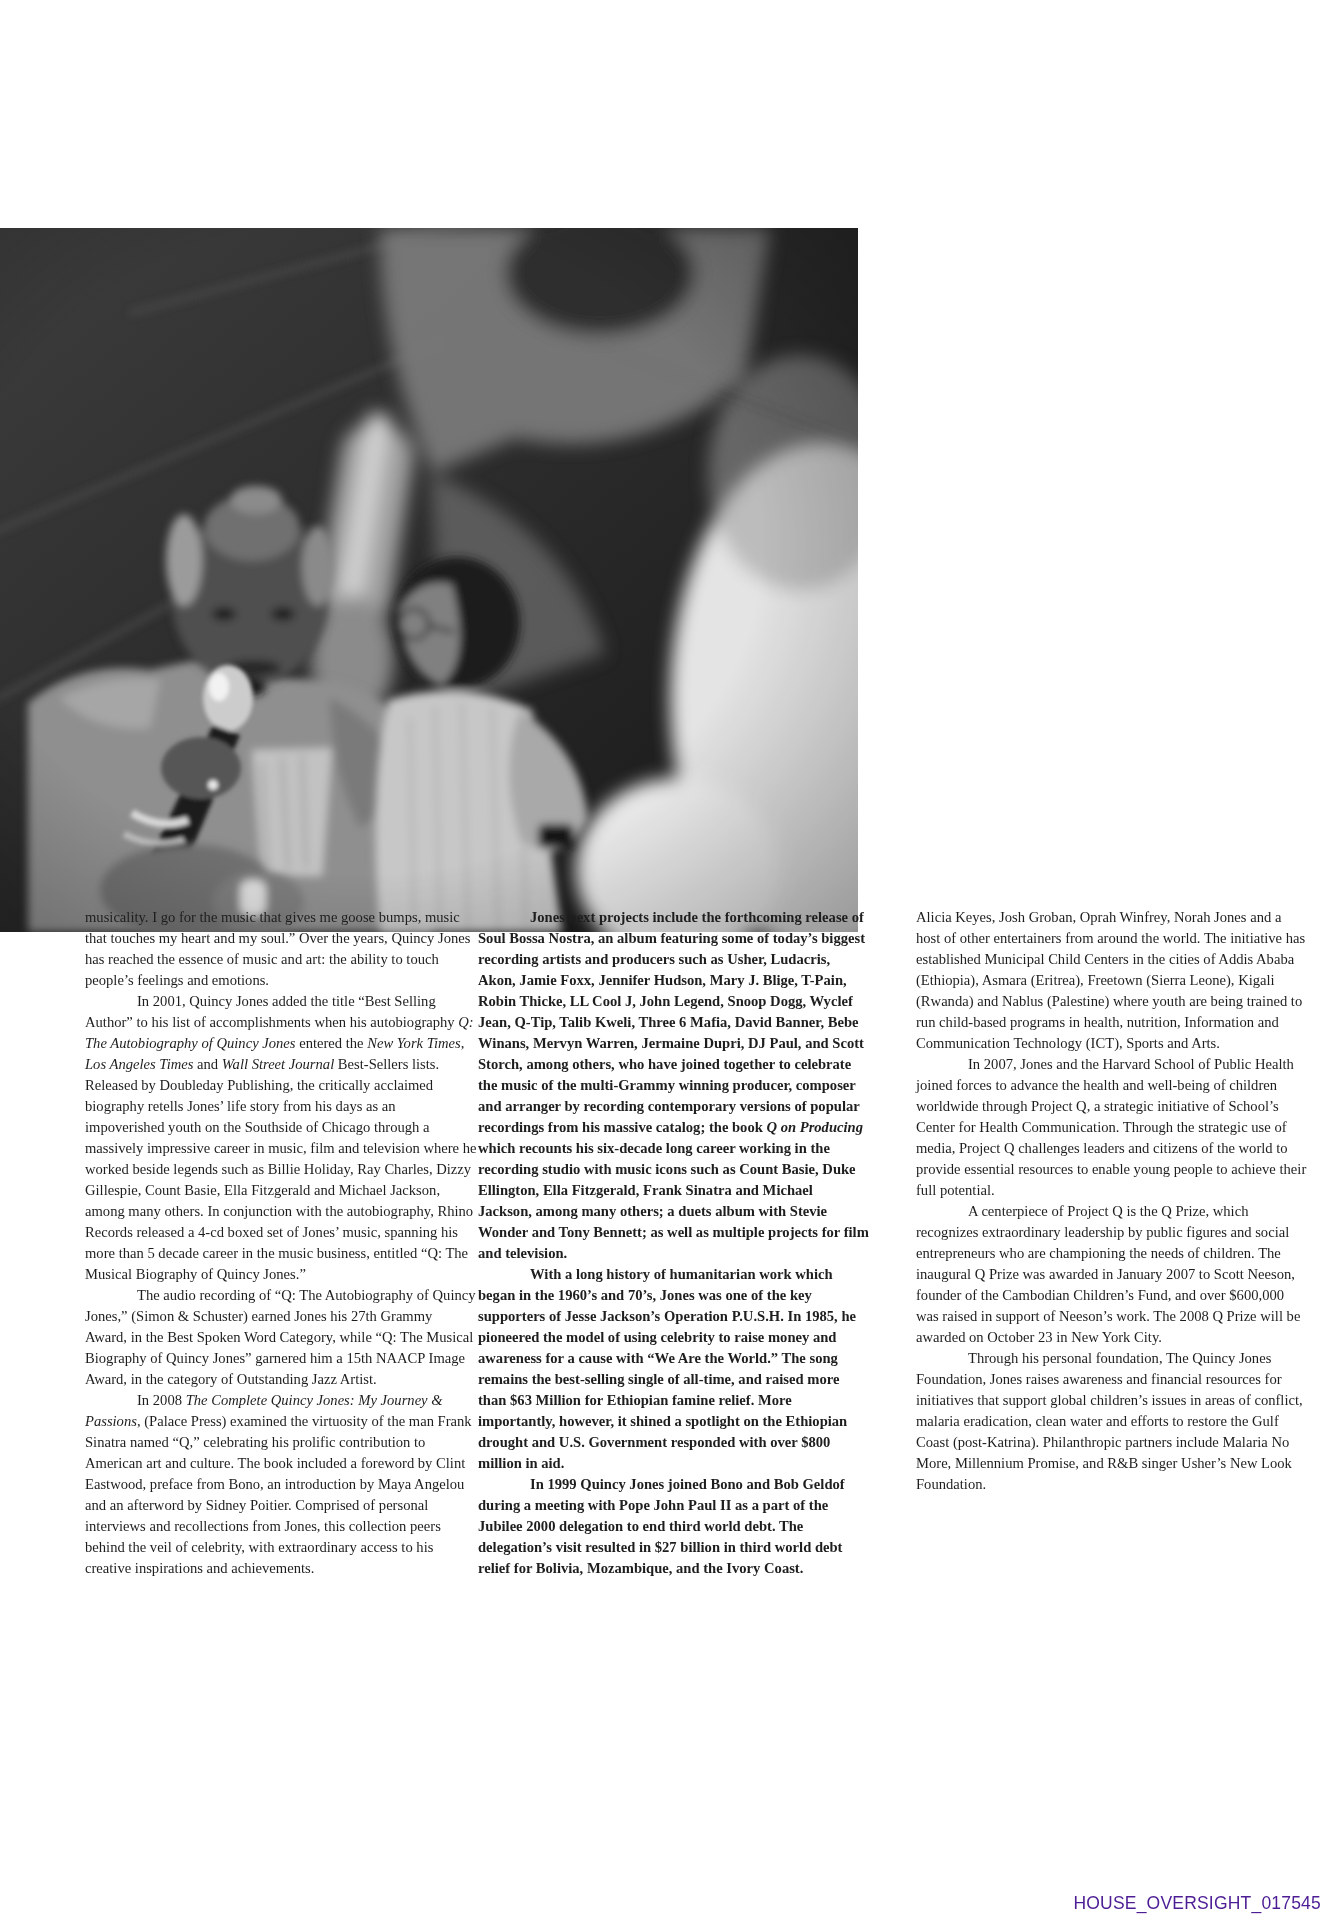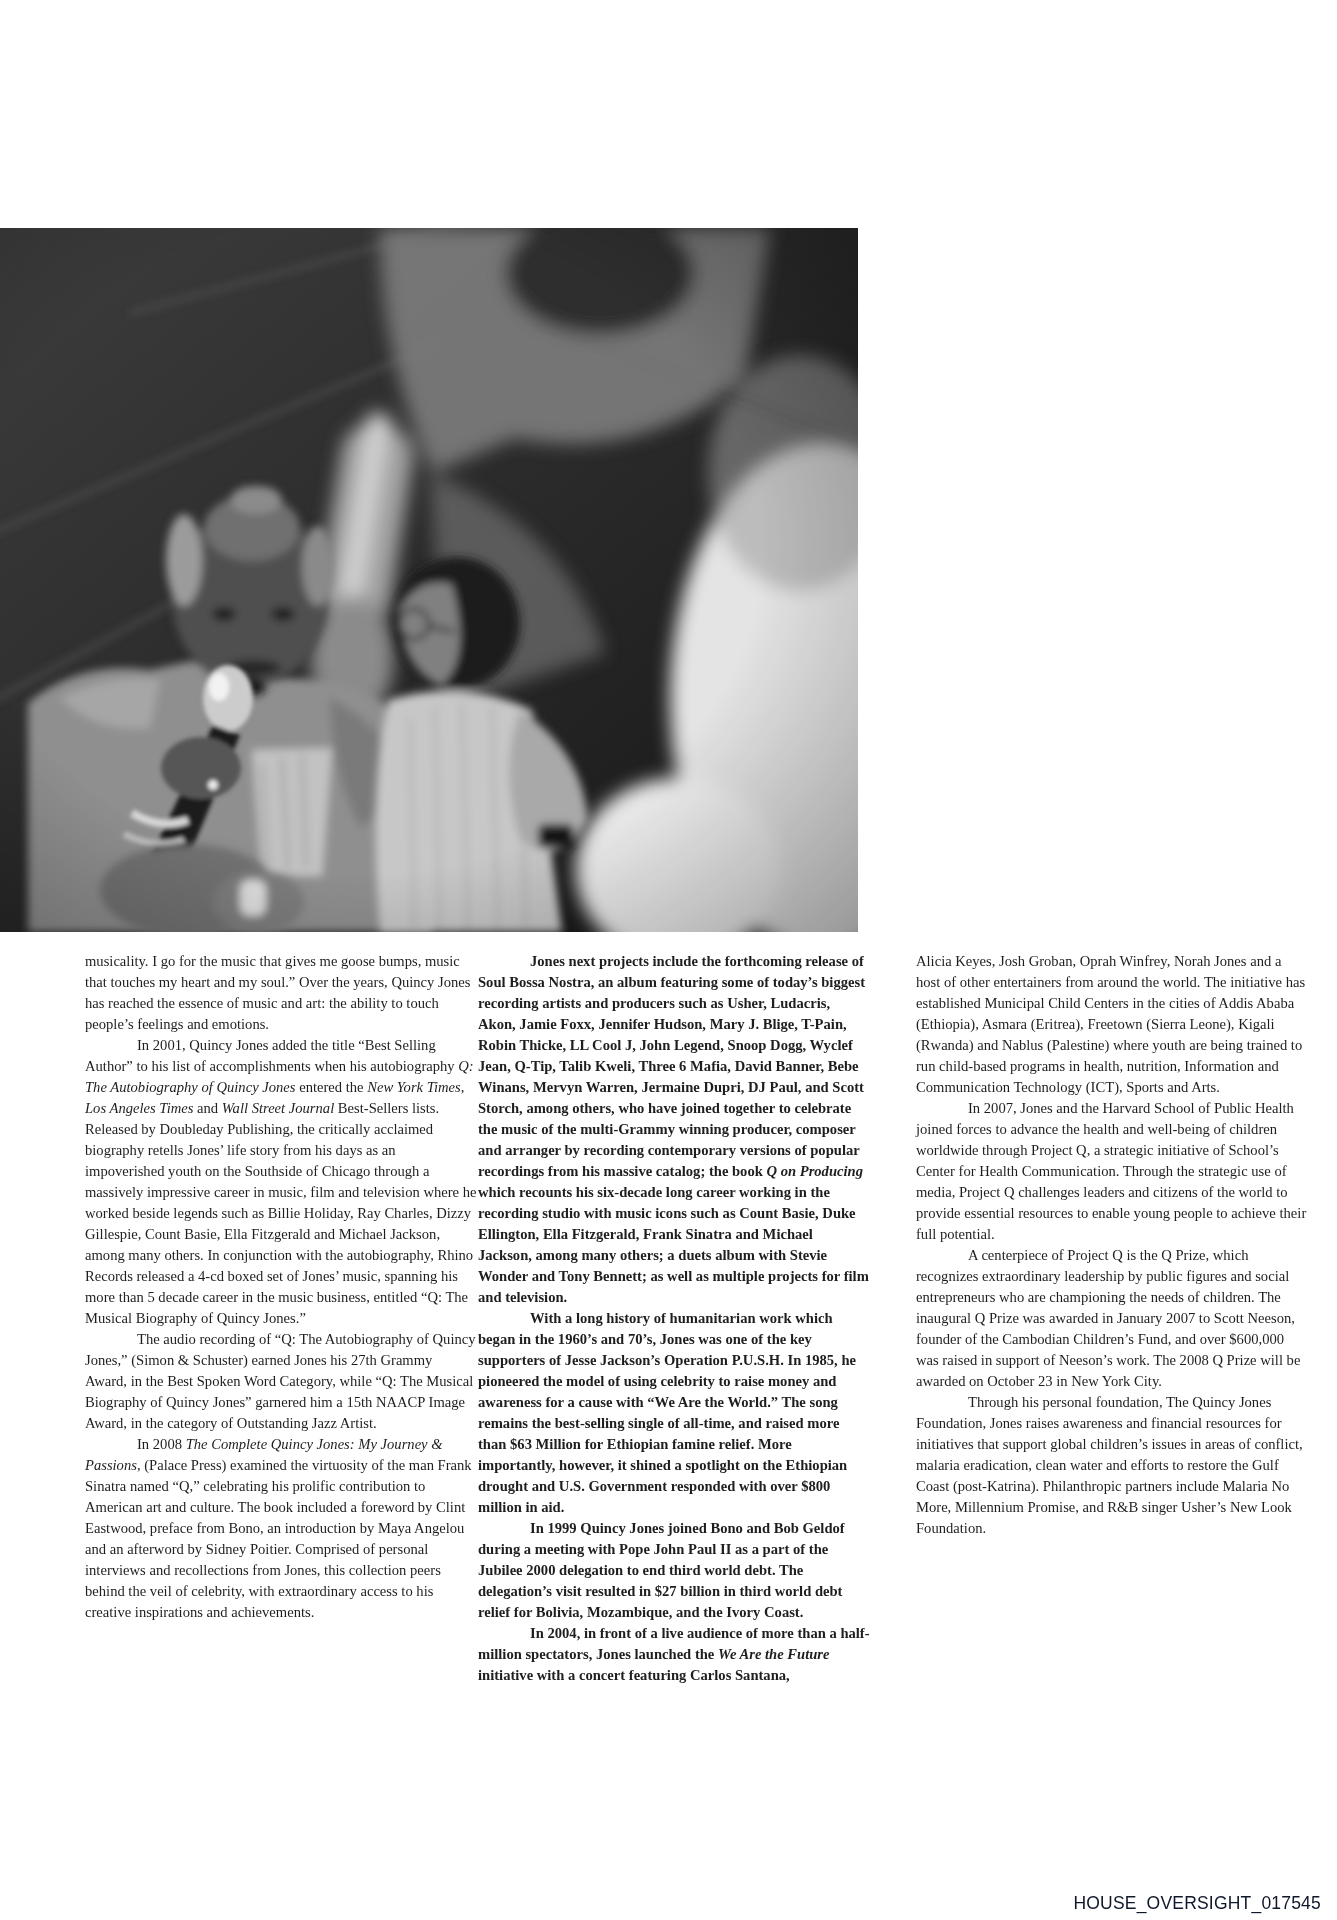--- a/index.html
+++ b/index.html
@@ -18,39 +18,39 @@
     position: absolute;
     left: 0; top: 228px;
     width: 858px; height: 704px;
     margin: 0; padding: 0;
     overflow: hidden;
     background: #2b2b2b;
   }
   .columns { position: absolute; left: 0; top: 0; }
   .col {
     position: absolute;
-    top: 951px;
+    top: 907px;
     width: 392px;
     color: #1e1e1e;
     font-size: 14.6px;
     line-height: 21px;
     text-align: left;
   }
   .col-1 { left: 85px; }
   .col-2 { left: 478px; font-weight: bold; }
   .col-3 { left: 876px; margin-left: 40px; }
   .para { margin: 0; }
   .para.indent { text-indent: 52px; }
   .para i { font-style: italic; }
   .watermark {
     position: absolute;
     right: 16px; top: 1893px;
     font-family: "Liberation Sans", "DejaVu Sans", sans-serif;
     font-size: 17.5px;
-    color: #0f172a;
+    color: #4c1d95;
     letter-spacing: 0.2px;
     text-align: center;
   }
 </style>
 </head>
 <body>
 
 <div class="page">
 
   <figure class="photo">
@@ -157,21 +157,20 @@
     <section class="col col-1">
         <p class="para"><span>musicality. I go for the music that gives me goose bumps, music that touches my heart and my soul.” Over the years, Quincy Jones has reached the essence of music and art: the ability to touch people’s feelings and emotions.</span></p>
         <p class="para indent"><span>In 2001, Quincy Jones added the title “Best Selling Author” to his list of accomplishments when his autobiography </span><i>Q: The Autobiography of Quincy Jones</i><span> entered the </span><i>New York Times</i><span>, </span><i>Los Angeles Times</i><span> and </span><i>Wall Street Journal</i><span> Best-Sellers lists. Released by Doubleday Publishing, the critically acclaimed biography retells Jones’ life story from his days as an impoverished youth on the Southside of Chicago through a massively impressive career in music, film and television where he worked beside legends such as Billie Holiday, Ray Charles, Dizzy Gillespie, Count Basie, Ella Fitzgerald and Michael Jackson, among many others. In conjunction with the autobiography, Rhino Records released a 4-cd boxed set of Jones’ music, spanning his more than 5 decade career in the music business, entitled “Q: The Musical Biography of Quincy Jones.”</span></p>
         <p class="para indent"><span>The audio recording of “Q: The Autobiography of Quincy Jones,” (Simon &amp; Schuster) earned Jones his 27th Grammy Award, in the Best Spoken Word Category, while “Q: The Musical Biography of Quincy Jones” garnered him a 15th NAACP Image Award, in the category of Outstanding Jazz Artist.</span></p>
         <p class="para indent"><span>In 2008 </span><i>The Complete Quincy Jones: My Journey &amp; Passions</i><span>, (Palace Press) examined the virtuosity of the man Frank Sinatra named “Q,” celebrating his prolific contribution to American art and culture. The book included a foreword by Clint Eastwood, preface from Bono, an introduction by Maya Angelou and an afterword by Sidney Poitier. Comprised of personal interviews and recollections from Jones, this collection peers behind the veil of celebrity, with extraordinary access to his creative inspirations and achievements.</span></p>
       </section>
     <section class="col col-2">
         <p class="para indent"><span>Jones next projects include the forthcoming release of Soul Bossa Nostra, an album featuring some of today’s biggest recording artists and producers such as Usher, Ludacris, Akon, Jamie Foxx, Jennifer Hudson, Mary J. Blige, T-Pain, Robin Thicke, LL Cool J, John Legend, Snoop Dogg, Wyclef Jean, Q-Tip, Talib Kweli, Three 6 Mafia, David Banner, Bebe Winans, Mervyn Warren, Jermaine Dupri, DJ Paul, and Scott Storch, among others, who have joined together to celebrate the music of the multi-Grammy winning producer, composer and arranger by recording contemporary versions of popular recordings from his massive catalog; the book </span><i>Q on Producing</i><span> which recounts his six-decade long career working in the recording studio with music icons such as Count Basie, Duke Ellington, Ella Fitzgerald, Frank Sinatra and Michael Jackson, among many others; a duets album with Stevie Wonder and Tony Bennett; as well as multiple projects for film and television.</span></p>
         <p class="para indent"><span>With a long history of humanitarian work which began in the 1960’s and 70’s, Jones was one of the key supporters of Jesse Jackson’s Operation P.U.S.H. In 1985, he pioneered the model of using celebrity to raise money and awareness for a cause with “We Are the World.” The song remains the best-selling single of all-time, and raised more than $63 Million for Ethiopian famine relief. More importantly, however, it shined a spotlight on the Ethiopian drought and U.S. Government responded with over $800 million in aid.</span></p>
         <p class="para indent"><span>In 1999 Quincy Jones joined Bono and Bob Geldof during a meeting with Pope John Paul II as a part of the Jubilee 2000 delegation to end third world debt. The delegation’s visit resulted in $27 billion in third world debt relief for Bolivia, Mozambique, and the Ivory Coast.</span></p>
-        <p class="para indent"><span>In 2004, in front of a live audience of more than a half-million spectators, Jones launched the </span><i>We Are the Future</i><span> initiative with a concert featuring Carlos Santana,</span></p>
       </section>
     <section class="col col-3">
         <p class="para"><span>Alicia Keyes, Josh Groban, Oprah Winfrey, Norah Jones and a host of other entertainers from around the world. The initiative has established Municipal Child Centers in the cities of Addis Ababa (Ethiopia), Asmara (Eritrea), Freetown (Sierra Leone), Kigali (Rwanda) and Nablus (Palestine) where youth are being trained to run child-based programs in health, nutrition, Information and Communication Technology (ICT), Sports and Arts.</span></p>
         <p class="para indent"><span>In 2007, Jones and the Harvard School of Public Health joined forces to advance the health and well-being of children worldwide through Project Q, a strategic initiative of School’s Center for Health Communication. Through the strategic use of media, Project Q challenges leaders and citizens of the world to provide essential resources to enable young people to achieve their full potential.</span></p>
         <p class="para indent"><span>A centerpiece of Project Q is the Q Prize, which recognizes extraordinary leadership by public figures and social entrepreneurs who are championing the needs of children. The inaugural Q Prize was awarded in January 2007 to Scott Neeson, founder of the Cambodian Children’s Fund, and over $600,000 was raised in support of Neeson’s work. The 2008 Q Prize will be awarded on October 23 in New York City.</span></p>
         <p class="para indent"><span>Through his personal foundation, The Quincy Jones Foundation, Jones raises awareness and financial resources for initiatives that support global children’s issues in areas of conflict, malaria eradication, clean water and efforts to restore the Gulf Coast (post-Katrina). Philanthropic partners include Malaria No More, Millennium Promise, and R&amp;B singer Usher’s New Look Foundation.</span></p>
       </section>
   </main>
 
   <div class="watermark">HOUSE_OVERSIGHT_017545</div>

